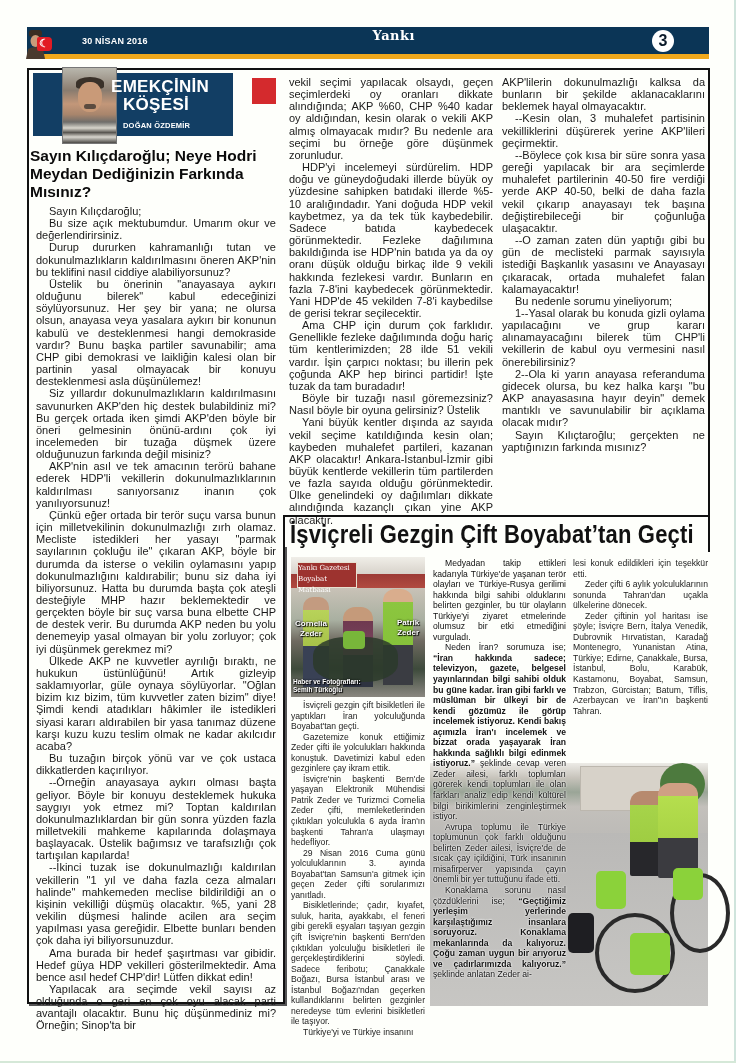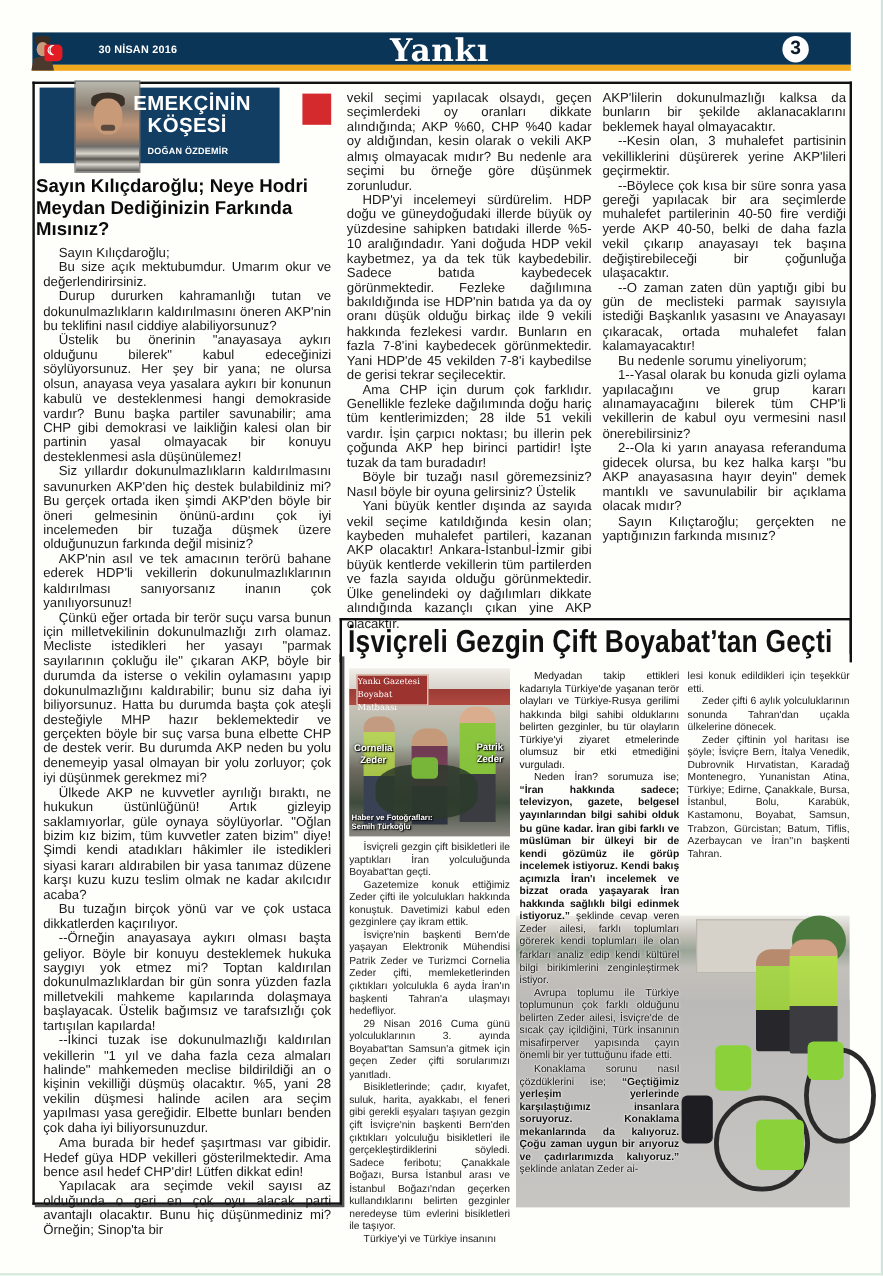--- a/index.html
+++ b/index.html
@@ -8,21 +8,21 @@
   .right-edge { position: absolute; right: 0; top: 0; width: 2px; height: 1063px; background: #cfe4dc; }
   .bottom-edge { position: absolute; left: 0; bottom: 0; width: 736px; height: 2px; background: #d5e8d8; }
 
   
   .masthead { position: absolute; left: 27px; top: 27px; width: 682px; height: 27px; background: #0b3556; }
   .masthead-stripe { position: absolute; left: 27px; top: 54px; width: 682px; height: 5px; background: #f0a81c; }
   .ataturk { position: absolute; left: 26px; top: 30px; width: 20px; height: 29px; }
   .flag { position: absolute; left: 37px; top: 37px; width: 15px; height: 14px; background: #e21b24; border-radius: 2px 4px 4px 2px; }
   .flag-sym { position: absolute; left: 39px; top: 36px; font-size: 11px; color: #fff; font-weight: bold; line-height: 14px; }
   .date { position: absolute; left: 82px; top: 36px; font-size: 9px; color: #fff; font-weight: bold; letter-spacing: 0.2px; }
-  .paper-name { position: absolute; left: 325px; top: 28px; width: 90px; text-align: left; font-family: "DejaVu Serif", serif; font-weight: bold; font-size: 26px; color: #fff; letter-spacing: 0.5px; }
+  .paper-name { position: absolute; left: 325px; top: 28px; width: 90px; text-align: right; font-family: "DejaVu Serif", serif; font-weight: bold; font-size: 13px; color: #fff; letter-spacing: 0.5px; }
   .page-num { position: absolute; left: 652px; top: 30px; width: 22px; height: 22px; border-radius: 50%; background: #fff; color: #0b1a2a; font-weight: bold; font-size: 16px; text-align: center; line-height: 22px; }
 
   
   .box1 { position: absolute; left: 27px; top: 68px; width: 683px; height: 477px; border: 2px solid #111; border-bottom: none; }
   .box1-left-bottom { position: absolute; left: 27px; top: 545px; width: 258px; height: 459px; border: 2px solid #111; border-top: none; box-shadow: 2px 2px 0 #555; }
 
   .column-banner { position: absolute; left: 33px; top: 73px; width: 200px; height: 63px; background: #123e64; }
   .red-tab { position: absolute; left: 252px; top: 78px; width: 24px; height: 26px; background: #d42a2d; }
   .author-photo { position: absolute; left: 62px; top: 67px; width: 55px; height: 77px; background: linear-gradient(180deg,#b9b7ad 0%,#8a7c6f 30%,#c39779 48%,#a8856c 62%,#6f6d6a 72%,#d8d5cc 80%,#5a5752 86%,#d9d6cf 92%,#4c4a46 100%); border: 1px solid #777; }
   .author-photo .face { position: absolute; left: 15px; top: 14px; width: 24px; height: 30px; border-radius: 45%; background: #c99a78; }

